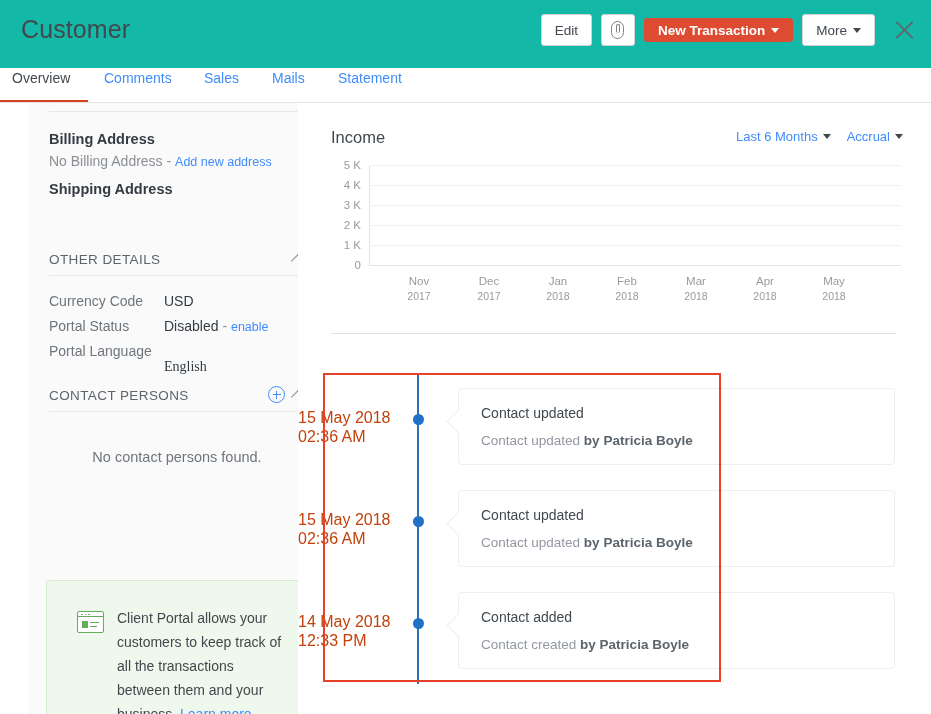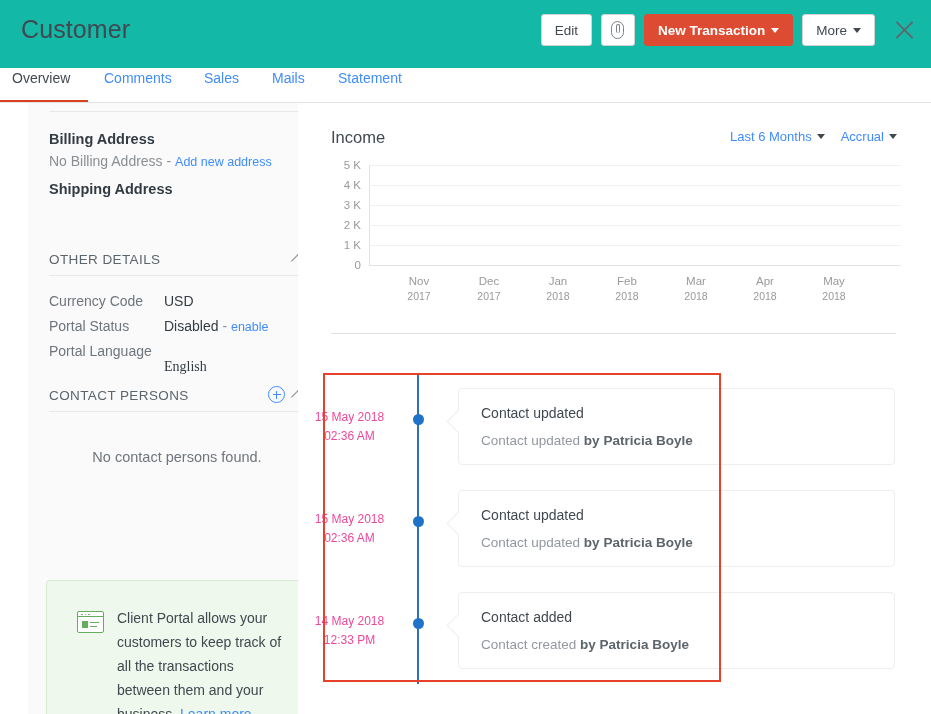--- a/index.html
+++ b/index.html
@@ -21,21 +21,21 @@
   .header-actions { position:absolute; right:14px; top:14px; display:flex; align-items:center; gap:9px; }
   .btn {
     height:32px; border:1px solid #d3d3d3; border-radius:3px; background:#fff;
     font-family:"Liberation Sans", sans-serif; font-size:13.5px; color:#41484f;
     padding:0 13px; cursor:pointer; display:flex; align-items:center; justify-content:center;
     white-space:nowrap;
   }
   .btn-icon { width:34px; padding:0; }
   .btn-primary {
     background:#dd4b33; border-color:#dd4b33; color:#fff; font-weight:bold;
-    font-size:13.5px; padding:0 13px; height:32px; border-radius:3px;
+    font-size:13.5px; padding:0 13px; height:24px; border-radius:3px;
   }
   .caret {
     display:inline-block; width:0; height:0; margin-left:6px;
     border-left:4.5px solid transparent; border-right:4.5px solid transparent;
     border-top:5px solid currentColor;
   }
   .btn-primary .caret { border-top-color:#fff; }
   .close-x {
     width:26px; height:26px; margin-left:7px; position:relative; cursor:pointer;
   }
@@ -129,21 +129,21 @@
   .card-ico .bar { position:absolute; left:0; top:0; width:100%; height:5px; border-bottom:1.2px solid #64ad5a; }
   .card-ico .dot { position:absolute; top:1.6px; width:1.6px; height:1.6px; background:#64ad5a; border-radius:50%; }
   .card-ico .ph { position:absolute; left:3.5px; top:9px; width:6px; height:7px; background:#64ad5a; }
   .card-ico .l1 { position:absolute; left:12px; top:9.5px; width:9px; height:1.6px; background:#64ad5a; }
   .card-ico .l2 { position:absolute; left:12px; top:13.5px; width:6.5px; height:1.6px; background:#64ad5a; }
 
   
   .main { position:absolute; left:298px; top:103px; width:633px; height:611px; background:#fff; }
 
   .income-title { position:absolute; left:33px; top:25px; font-size:16.5px; color:#41484f; }
-  .chart-ctrls { position:absolute; right:34px; top:26px; display:flex; align-items:flex-start; gap:16px; }
+  .chart-ctrls { position:absolute; right:28px; top:26px; display:flex; align-items:flex-start; gap:16px; }
   .ctrl { font-size:13px; color:#408dfb; cursor:pointer; display:flex; align-items:center; }
   .ctrl .caret { border-top-color:#41484f; margin-left:5px; }
 
   .chart { position:absolute; left:33px; top:62px; width:570px; height:127px; }
   .ylabel {
     position:absolute; right:0; width:32px; text-align:right;
     font-size:11.5px; color:#9a9a9a; transform:translateY(-6px);
   }
   .gridline { position:absolute; left:38px; height:1px; background:#f0f0f0; width:532px; }
   .yaxis { position:absolute; left:38px; top:0px; width:1px; height:100px; background:#e3e3e3; }
@@ -156,22 +156,22 @@
   .chart-divider { position:absolute; left:33px; top:230px; width:565px; height:1px; background:#e0e0e0; }
 
   
   .timeline-line { position:absolute; left:119px; top:271px; width:2px; height:310px; background:#2f6fb5; }
   .tl-item { position:absolute; left:0; width:633px; }
   .tl-dot {
     position:absolute; left:115px; width:11px; height:11px; border-radius:50%;
     background:#1f72c8;
   }
   .tl-date {
-    position:absolute; left:0px; width:103px; text-align:center;
-    font-size:12px; color:#ec4899; line-height:19px;
+    position:absolute; left:0px; width:103px; text-align:left;
+    font-size:16px; color:#c2410c; line-height:19px;
   }
   .tl-card {
     position:absolute; left:160px; width:437px;
     border:1px solid #eeeeee; border-radius:4px; background:#fff;
     padding:16px 0 16px 22px;
   }
   .tl-card:before {
     content:""; position:absolute; left:-9px; top:24px; width:16px; height:16px;
     background:#fff; border-left:1px solid #eeeeee; border-bottom:1px solid #eeeeee;
     transform:rotate(45deg);

